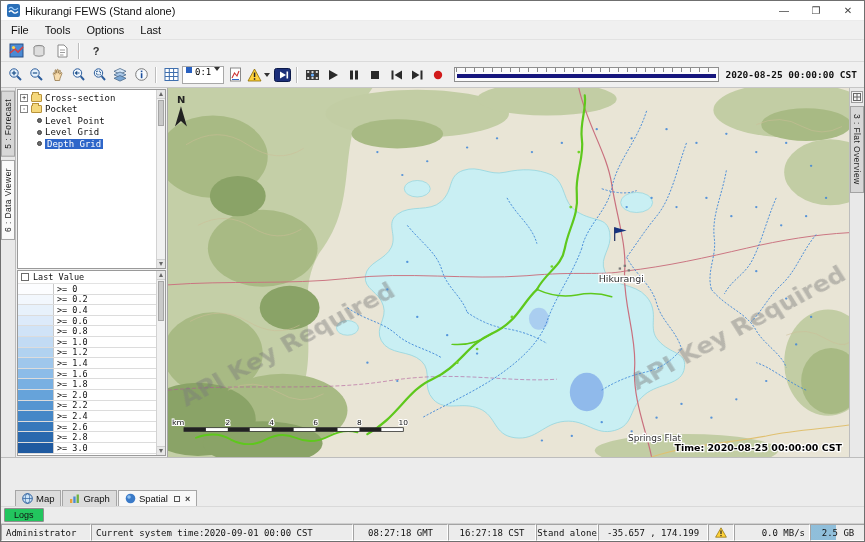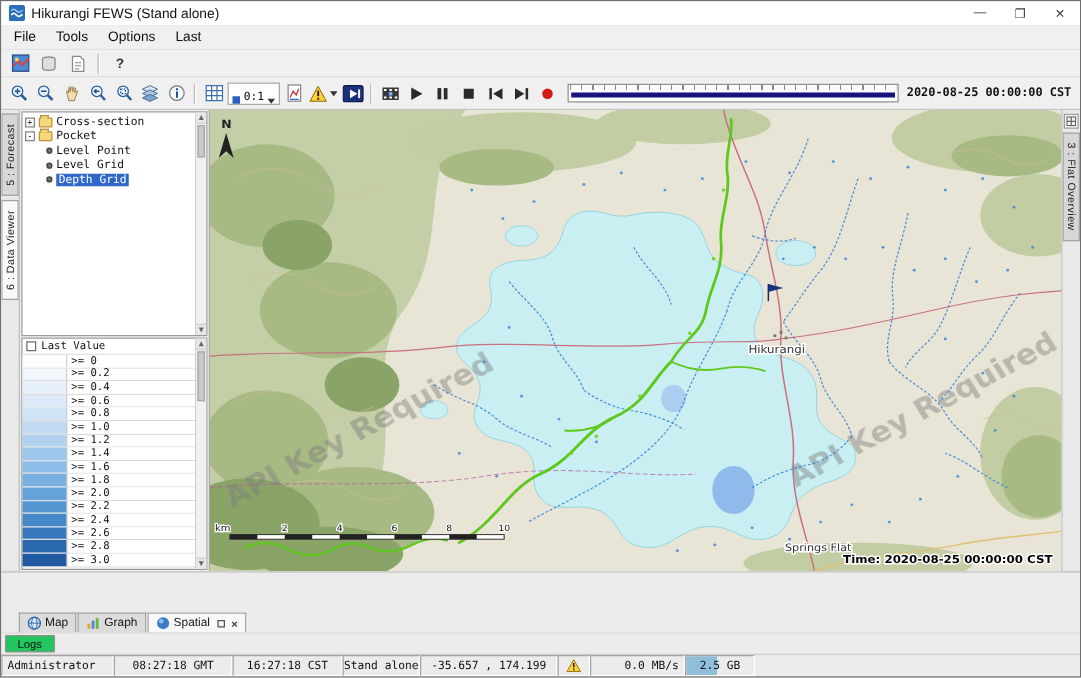--- a/index.html
+++ b/index.html
@@ -16,21 +16,21 @@
 
   
   .menubar{flex:0 0 19px;background:#f0f0f0;display:flex;align-items:center;font-size:11px;color:#111;border-bottom:1px solid #e2e2e2;padding-left:2px;}
   .menu-item{padding:2px 8px;}
 
   
   .toolbar1{flex:0 0 22px;display:flex;align-items:center;gap:3px;padding:0 5px;border-bottom:1px solid #dadada;background:#f0f0f0;}
   .toolbar2{flex:0 0 26px;display:flex;align-items:center;gap:1px;padding:0 4px;border-bottom:1px solid #c6c6c6;background:#f0f0f0;}
   .tbtn{height:20px;min-width:20px;display:flex;align-items:center;justify-content:center;border:1px solid transparent;border-radius:2px;}
   .sep{width:2px;height:16px;border-left:1px solid #bdbdbd;border-right:1px solid #fff;margin:0 3px;flex:0 0 auto;}
-  .interval-box{height:18px;display:flex;align-items:flex-end;gap:3px;border:1px solid #a8a8a8;background:#fff;padding:0 3px;font-size:9px;font-family:"DejaVu Sans Mono",monospace;}
+  .interval-box{height:18px;display:flex;align-items:flex-start;gap:3px;border:1px solid #a8a8a8;background:#fff;padding:0 3px;font-size:9px;font-family:"DejaVu Sans Mono",monospace;}
   .interval-dot{width:6px;height:6px;background:#2860c0;}
   .drop-arrow{width:0;height:0;border-left:3px solid transparent;border-right:3px solid transparent;border-top:4px solid #333;}
   .timeline{flex:1;height:15px;border:1px solid #8f8f8f;background:#fbfbfb;margin:0 5px;position:relative;min-width:140px;}
   .tl-ticks{position:absolute;top:0;left:1px;right:1px;height:4px;background:repeating-linear-gradient(90deg,#8a8a8a 0 1px,transparent 1px 9px);}
   .tl-bar{position:absolute;top:6px;left:2px;right:2px;height:4px;background:#15157d;}
   .toolbar-datetime{font-family:"DejaVu Sans Mono",monospace;font-size:9.5px;font-weight:bold;color:#111;white-space:nowrap;padding-right:3px;}
 
   
   .content{flex:1;display:flex;min-height:0;background:#e4e4e4;}
   .vstrip{flex:0 0 15px;background:#e9e9e9;display:flex;flex-direction:column;align-items:center;overflow:hidden;}
@@ -628,20 +628,21 @@
       <span class="close-x">×</span>
     </div>
   </div>
 
   <div class="logs-row">
     <div class="logs-btn">Logs</div>
   </div>
 
   <div class="statusbar">
     <div class="seg" style="width:90px">Administrator</div>
+    <div class="seg" style="width:262px">Current system time:2020-09-01 00:00 CST</div>
     <div class="seg center" style="width:95px">08:27:18 GMT</div>
     <div class="seg center" style="width:88px">16:27:18 CST</div>
     <div class="seg center" style="width:62px">Stand alone</div>
     <div class="seg center" style="width:110px">-35.657 , 174.199</div>
     <div class="seg center" style="width:26px">
       <svg class="icon-svg" width="12" height="11" viewBox="0 0 12 11">
         <polygon points="6,0.8 11.4,10.2 0.6,10.2" fill="#ffd23a" stroke="#8a6a00" stroke-width="0.7"></polygon>
         <rect x="5.4" y="3.4" width="1.2" height="3.6" fill="#222"></rect>
         <rect x="5.4" y="7.9" width="1.2" height="1.3" fill="#222"></rect>
       </svg>

